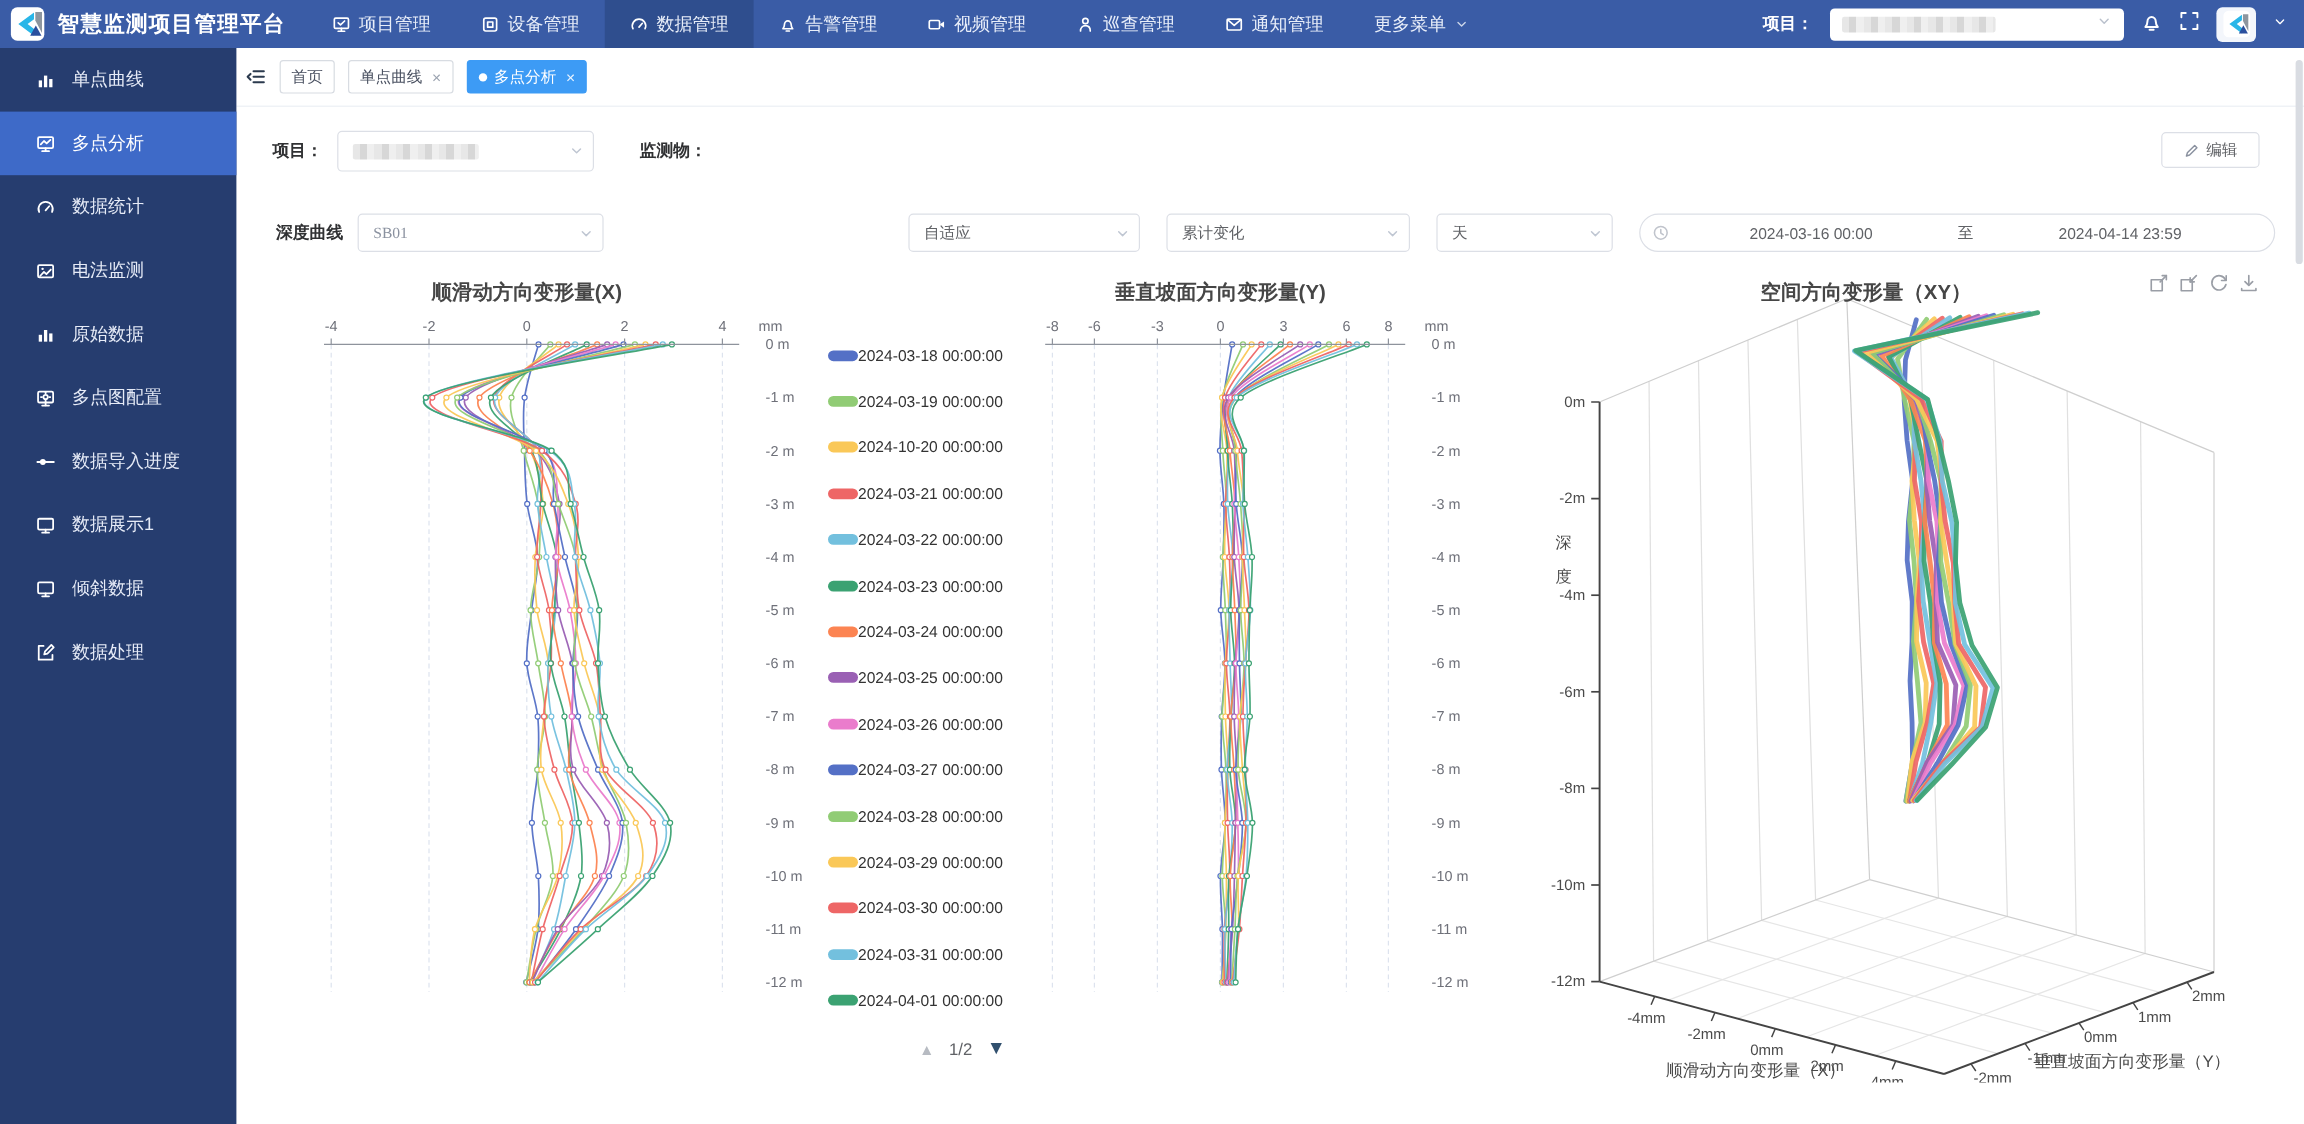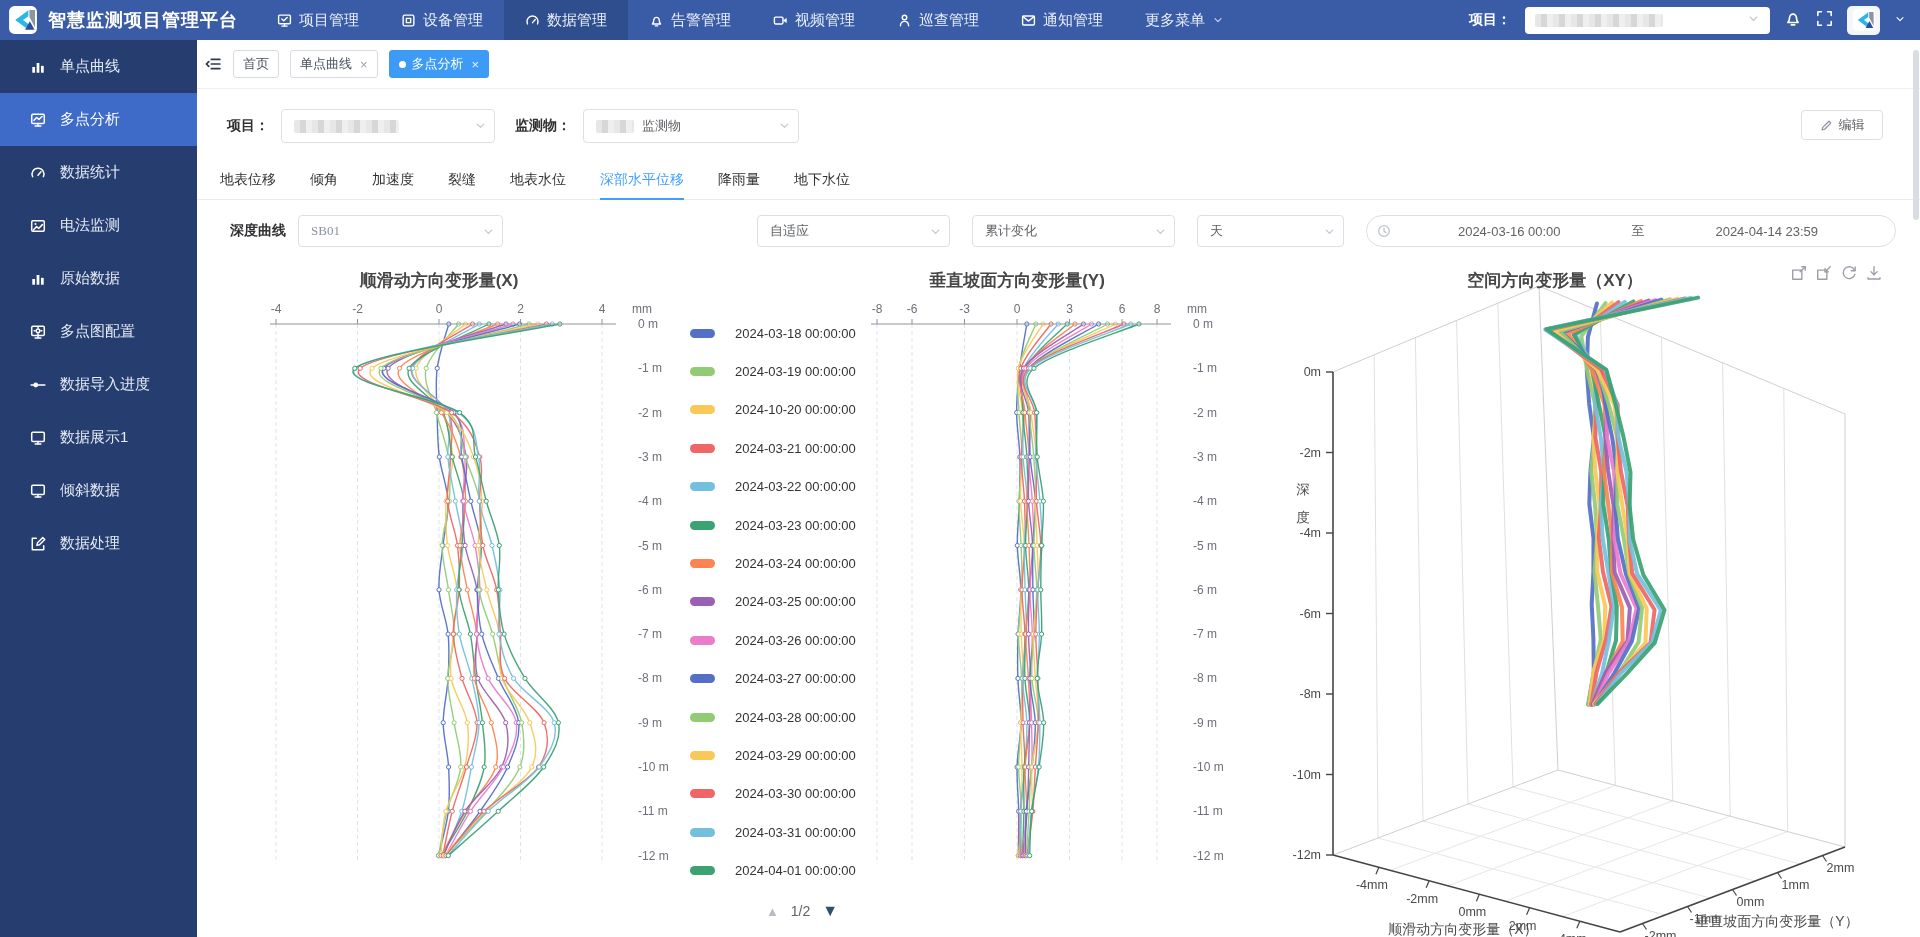--- a/index.html
+++ b/index.html
@@ -44,21 +44,21 @@
   .ctl-right{margin-left:auto;display:flex;align-items:center;gap:22px;}
   .sel.small-text{color:#8a919f;font-family:Liberation Serif, serif;}
   .daterange{height:30px;width:508px;border:1px solid #dcdfe6;border-radius:16px;display:flex;align-items:center;padding:0 10px;font-size:13px;color:#606266;background:#fff;}
   .daterange .half{flex:1;text-align:center;}
   .daterange .sep{color:#606266;padding:0 4px;}
   
   .charts-wrap{position:relative;width:1723px;height:677px;}
   #charts-svg{position:absolute;left:0;top:0;}
   .chart-title{font-size:17px;font-weight:bold;fill:#464646;text-anchor:middle;}
   .legend{position:absolute;left:493px;top:52px;width:175px;}
-  .legend-item{height:38.4px;display:flex;align-items:center;gap:20px;cursor:pointer;}
+  .legend-item{height:38.4px;display:flex;align-items:center;gap:0;cursor:pointer;}
   .legend-pill{width:25px;height:9px;border-radius:5px;flex:none;}
   .legend-label{font-size:13px;color:#333;white-space:nowrap;}
   .pager{position:absolute;left:520px;top:640px;width:170px;display:flex;align-items:center;justify-content:center;gap:12px;font-size:14px;color:#606266;}
   .pager .up{color:#b7bbc2;font-size:13px;cursor:pointer;}
   .pager .down{color:#31506e;font-size:16px;cursor:pointer;}
   .toolbox{position:absolute;left:1594px;top:3px;display:flex;gap:9px;color:#8f939a;}
   .toolbox svg{cursor:pointer;}
   .scrollbar{position:absolute;right:1px;top:50px;width:6px;height:170px;border-radius:3px;background:#d9dce2;z-index:40;}
   .icn{flex:none;}
   svg text{font-family:"Liberation Sans","DejaVu Sans",sans-serif;}
@@ -280,48 +280,31 @@
   </div>
 
   <div class="filter-row">
     <span class="flabel">项目：</span>
     <span class="sel small-text" style="width:174px">
       <span class="redact" style="width:105px"></span>
       <span class="caret"><svg class="icn" width="13" height="13" viewBox="0 0 14 14" style="stroke:#bfc6d2;fill:none;stroke-width:1.3;stroke-linecap:round;stroke-linejoin:round;color:#bfc6d2">
             <polyline points="3.5,5.5 7,9 10.5,5.5"></polyline>
           </svg></span>
     </span>
-    <span class="flabel" style="margin-left:8px">监测物：</span>
-    <span class="sel" style="width:176px">
-      <span class="redact" style="width:38px"></span>
-      <span>监测物</span>
-      <span class="caret"><svg class="icn" width="13" height="13" viewBox="0 0 14 14" style="stroke:#bfc6d2;fill:none;stroke-width:1.3;stroke-linecap:round;stroke-linejoin:round;color:#bfc6d2">
-            <polyline points="3.5,5.5 7,9 10.5,5.5"></polyline>
-          </svg></span>
-    </span>
+    <span class="flabel" style="margin-left:26px">监测物：</span>
     <button class="edit-btn">
       <span id="pencil-icon" style="display:flex;color:#8a919f;">
           <svg class="icn" width="13" height="13" viewBox="0 0 14 14" style="stroke:#8a919f;fill:none;stroke-width:1.3;stroke-linecap:round;stroke-linejoin:round;color:#8a919f">
             <path d="M2.2,11.8l0.8-2.8 6.6-6.6 2,2-6.6,6.6z"></path>
           </svg>
         </span>
       <span>编辑</span>
     </button>
   </div>
 
-  <div class="cat-tabs" id="cat-tabs">
-      <span class="cat-tab">地表位移</span>
-      <span class="cat-tab">倾角</span>
-      <span class="cat-tab">加速度</span>
-      <span class="cat-tab">裂缝</span>
-      <span class="cat-tab">地表水位</span>
-      <span class="cat-tab active">深部水平位移</span>
-      <span class="cat-tab">降雨量</span>
-      <span class="cat-tab">地下水位</span>
-    </div>
 
   <div class="controls-row">
     <span class="flabel">深度曲线</span>
     <span class="sel small-text" style="width:165px;margin-left:12px">
       <span>SB01</span>
       <span class="caret"><svg class="icn" width="13" height="13" viewBox="0 0 14 14" style="stroke:#bfc6d2;fill:none;stroke-width:1.3;stroke-linecap:round;stroke-linejoin:round;color:#bfc6d2">
             <polyline points="3.5,5.5 7,9 10.5,5.5"></polyline>
           </svg></span>
     </span>
     <div class="ctl-right">

